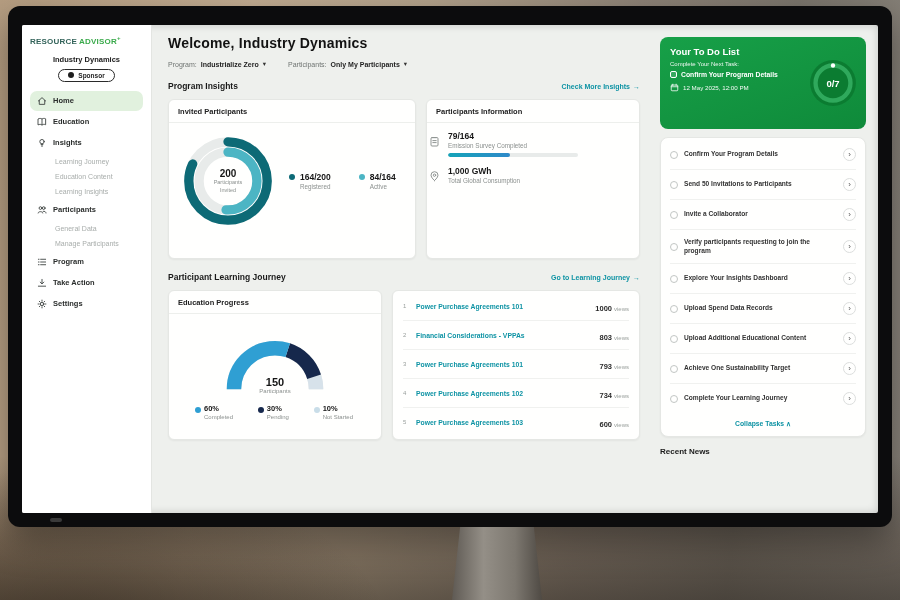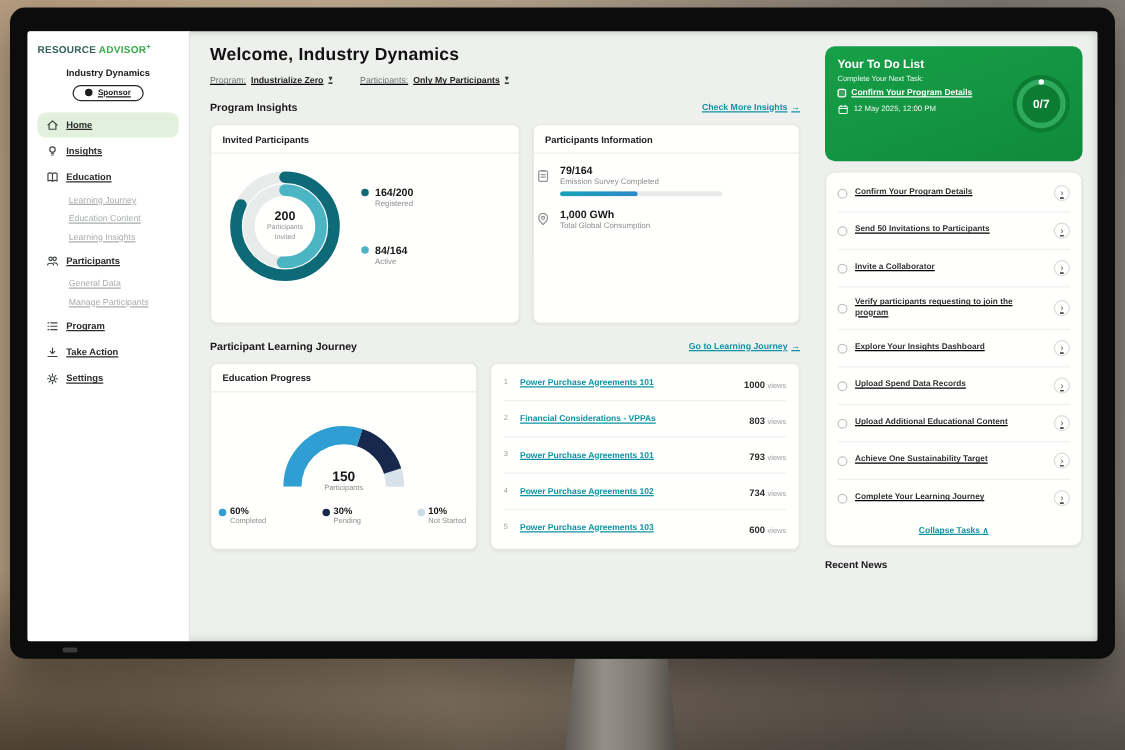--- a/index.html
+++ b/index.html
@@ -9,21 +9,21 @@
       radial-gradient(60% 50% at 8% 108%, rgba(30,22,14,.55), rgba(30,22,14,0) 60%),
       linear-gradient(to bottom, rgba(0,0,0,0) 76%, rgba(44,32,22,.35) 90%, rgba(24,18,12,.5)),
       linear-gradient(97deg,#b59d81 0%,#c3ad92 26%,#b3a28b 44%,#8d8276 66%,#7b756c 82%,#8a847c 100%);}
   .monitor{position:absolute;left:8px;top:6px;width:884px;height:521px;background:#0c0c0d;
     border-radius:12px;padding:19px 14px 14px;box-shadow:0 14px 34px rgba(0,0,0,.38);}
   .bezel-mark{position:absolute;bottom:5px;left:42px;width:12px;height:4px;background:#3a3a3a;border-radius:2px;}
   .screen{position:relative;width:856px;height:488px;background:#eef0ed;overflow:hidden;display:flex;border-radius:2px;box-shadow:inset 0 0 8px rgba(0,0,0,.18);}
   .stand{position:absolute;left:452px;top:527px;width:90px;height:73px;
     background:linear-gradient(90deg,#5f5a54,#948f87 35%,#7d7870 70%,#4f4a44);
     clip-path:polygon(9% 0,91% 0,100% 100%,0 100%);}
-  [data-interactable="true"]{cursor:pointer;text-decoration:underline;}
+  [data-interactable="true"]{cursor:pointer;}
 
   
   .sidebar{width:130px;background:#fff;border-right:1px solid #e3e5e2;padding:10px 8px;flex:none;}
   .logo{font-size:8px;font-weight:bold;letter-spacing:.2px;white-space:nowrap;}
   .logo-res{color:#33635a;}
   .logo-adv{color:#3aaa4b;}
   .logo-plus{color:#3aaa4b;font-size:6px;vertical-align:super;}
   .org{text-align:center;font-size:7.5px;font-weight:bold;color:#202020;margin-top:9px;}
   .sponsor{margin:5px auto 9px;display:flex;align-items:center;gap:4px;border:1px solid #2a2a2a;border-radius:9px;
     padding:2px 9px;font-size:6.5px;font-weight:bold;color:#1e1e1e;width:fit-content;background:#fff;}
@@ -52,40 +52,40 @@
   .invited{width:248px;height:160px;}
   .invited-body{display:flex;align-items:center;padding:9px 8px 0 10px;gap:12px;}
   .donut-wrap{position:relative;width:98px;height:98px;flex:none;}
   .donut{width:98px;height:98px;}
   .track{fill:none;stroke:#e8ebea;stroke-width:9.5;}
   .arc-outer{fill:none;stroke:#0d6a76;stroke-width:9.5;stroke-linecap:round;}
   .arc-inner{fill:none;stroke:#4cb5c4;stroke-width:9.5;stroke-linecap:round;}
   .donut-center{position:absolute;inset:0;display:flex;flex-direction:column;align-items:center;justify-content:center;text-align:center;}
   .dc-val{font-size:10px;font-weight:bold;color:#161616;}
   .dc-lab{font-size:5.5px;color:#8b908e;width:38px;line-height:1.3;}
-  .legend-col{display:flex;flex-direction:column;gap:28px;}
+  .legend-col{display:flex;flex-direction:row;gap:28px;}
   .leg-item{display:flex;gap:5px;align-items:flex-start;}
   .dot{width:6px;height:6px;border-radius:50%;margin-top:2px;flex:none;}
   .dot-dark{background:#0d6a76;} .dot-teal{background:#4cb5c4;}
   .d0{background:#2f9fd3;} .d1{background:#16284c;} .d2{background:#c9dde8;}
   .leg-val{font-size:8.5px;font-weight:bold;color:#161616;}
   .leg-lab{font-size:6.3px;color:#8b908e;margin-top:1px;}
 
   .info{width:214px;height:160px;}
   .info-body{padding:8px 2px;display:flex;flex-direction:column;gap:9px;}
   .stat{display:flex;gap:8px;}
   .sicon{width:11px;height:11px;flex:none;margin-top:2px;}
   .sicon svg{width:11px;height:11px;stroke:#8f9492;stroke-width:1;fill:none;stroke-linecap:round;stroke-linejoin:round;}
   .stat-val{font-size:8.5px;font-weight:bold;color:#161616;}
   .stat-lab{font-size:6.3px;color:#8b908e;margin:1px 0 4px;}
   .pbar{width:130px;height:4px;background:#e8ebea;border-radius:2px;overflow:hidden;}
   .pfill{height:100%;background:linear-gradient(90deg,#15a3b8,#2e89c9);border-radius:2px;}
 
   .education{width:214px;height:150px;}
-  .edu-body{padding:6px 4px 0;}
+  .edu-body{padding:6px 24px 0;}
   .gauge-wrap{position:relative;width:128px;height:70px;margin:4px auto 0;}
   .gauge{width:128px;height:70px;}
   .gtrack,.gseg{fill:none;stroke-width:12;}
   .gtrack{stroke:#e8ebea;}
   .gseg0{stroke:#2f9fd3;} .gseg1{stroke:#16284c;} .gseg2{stroke:#d7e2ea;}
   .gauge-center{position:absolute;left:0;right:0;bottom:0;text-align:center;}
   .gc-val{font-size:11px;font-weight:bold;color:#161616;}
   .gc-lab{font-size:6px;color:#8b908e;}
   .edu-legend{display:flex;justify-content:space-between;padding:10px 4px 0 2px;}
   .el-top{display:flex;align-items:center;gap:3px;font-size:7.5px;font-weight:bold;color:#161616;}
@@ -147,33 +147,33 @@
             <span class="nicon" data-interactable="false">
                 <svg viewBox="0 0 11 11">
                   <path d="M1.5 5.5 L5.5 1.8 L9.5 5.5 M2.5 4.8 V9.2 H8.5 V4.8"></path>
                 </svg>
               </span>
             <span data-interactable="false">Home</span>
           </div>
           <div class="nav-item" data-interactable="true">
             <span class="nicon" data-interactable="false">
                 <svg viewBox="0 0 11 11">
+                  <path d="M1.5 2 C3 1.2 4.5 1.5 5.5 2.3 C6.5 1.5 8 1.2 9.5 2 V8.5 C8 7.8 6.5 8 5.5 8.8 C4.5 8 3 7.8 1.5 8.5 Z M5.5 2.3 V8.8"></path>
+                </svg>
+              </span>
+            <span data-interactable="false">Education</span>
+          </div>
+          <div class="nav-item" data-interactable="true">
+            <span class="nicon" data-interactable="false">
+                <svg viewBox="0 0 11 11">
                   <circle cx="5.5" cy="4" r="2.4"></circle>
                   <path d="M4.5 7.2 H6.5 M4.8 8.8 H6.2"></path>
                 </svg>
               </span>
             <span data-interactable="false">Insights</span>
-          </div>
-          <div class="nav-item" data-interactable="true">
-            <span class="nicon" data-interactable="false">
-                <svg viewBox="0 0 11 11">
-                  <path d="M1.5 2 C3 1.2 4.5 1.5 5.5 2.3 C6.5 1.5 8 1.2 9.5 2 V8.5 C8 7.8 6.5 8 5.5 8.8 C4.5 8 3 7.8 1.5 8.5 Z M5.5 2.3 V8.8"></path>
-                </svg>
-              </span>
-            <span data-interactable="false">Education</span>
           </div>
           <div class="nav-sub" data-interactable="true">Learning Journey</div>
           <div class="nav-sub" data-interactable="true">Education Content</div>
           <div class="nav-sub" data-interactable="true">Learning Insights</div>
           <div class="nav-item" data-interactable="true">
             <span class="nicon" data-interactable="false">
                 <svg viewBox="0 0 11 11">
                   <circle cx="3.8" cy="3.4" r="1.5"></circle>
                   <circle cx="7.4" cy="3.4" r="1.5"></circle>
                   <path d="M1.2 8.8 C1.2 6.7 6.4 6.7 6.4 8.8 M6.8 6.9 C8.4 6.6 9.9 7.4 9.9 8.8"></path>

